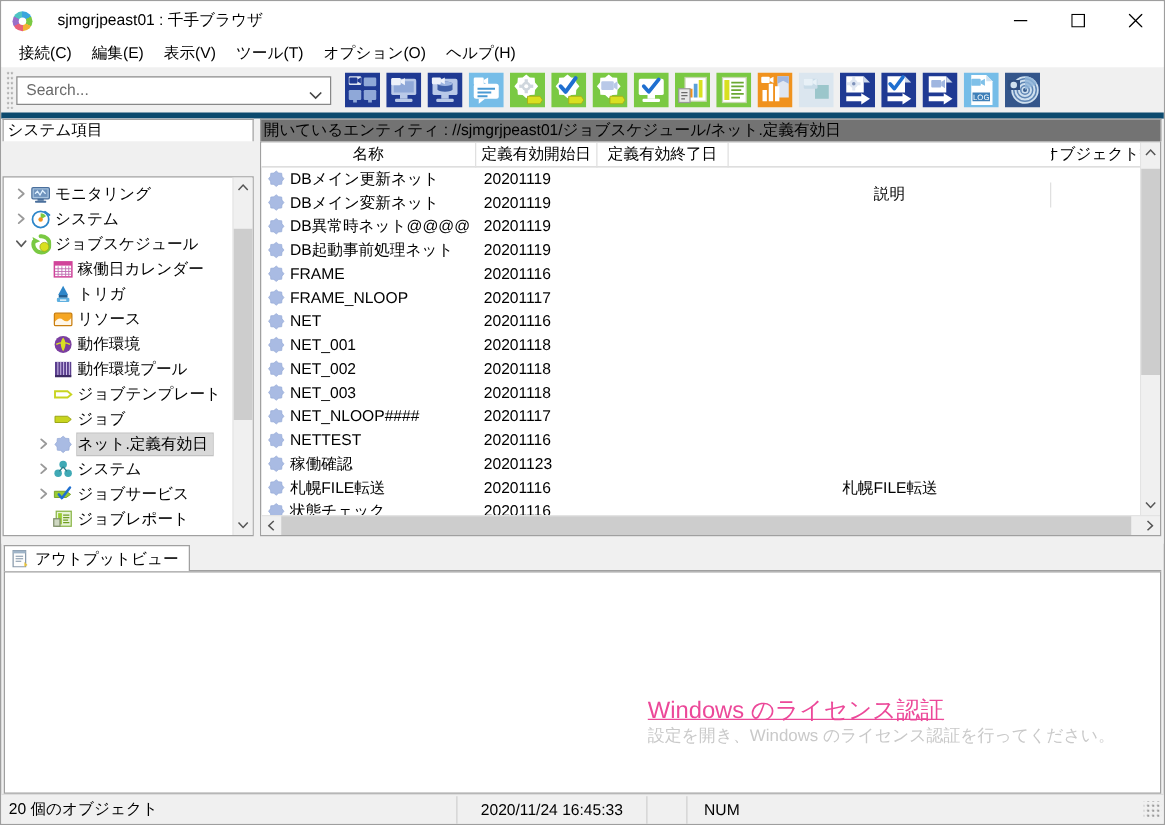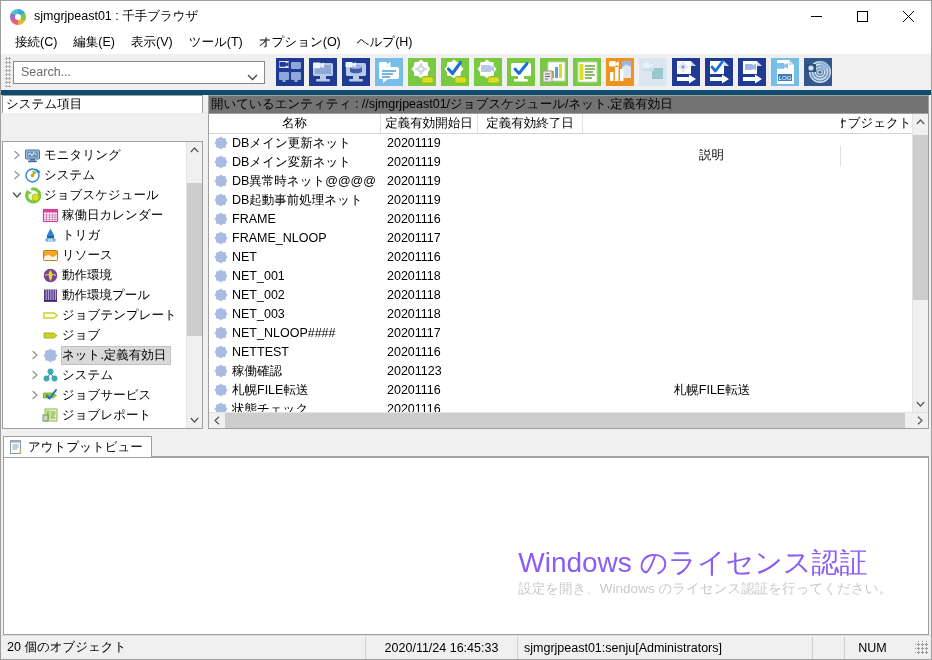--- a/index.html
+++ b/index.html
@@ -20,20 +20,21 @@
   }
 
   
   .titlebar {
     height: 31px;
     background: #ffffff;
     display: flex;
     align-items: center;
     flex: 0 0 auto;
     position: relative;
+    gap: 12px;
   }
   .title-icon {
     width: 16px; height: 16px;
     margin-left: 9px; margin-right: 8px;
     position: relative;
     flex: 0 0 auto;
   }
   .title-icon .ring {
     position: absolute; left: 0; top: 0;
     width: 16px; height: 16px; border-radius: 50%;
@@ -330,22 +331,23 @@
 
   
   .watermark {
     position: absolute;
     right: 36px; bottom: 36px;
     text-align: left;
     pointer-events: none;
     user-select: none;
   }
   .watermark .w1 {
-    font-size: 28px; color: #8b5cf6; line-height: 1.25;
+    font-size: 19px; color: #ec4899; line-height: 1.25;
     white-space: nowrap;
+    text-decoration: underline;
   }
   .watermark .w2 {
     font-size: 13.5px; color: #c9c9c9; line-height: 1.3;
     white-space: nowrap;
   }
 
   
   .statusbar {
     height: 24px;
     flex: 0 0 auto;
@@ -1168,19 +1170,18 @@
       <div class="watermark">
         <div class="w1">Windows のライセンス認証</div>
         <div class="w2">設定を開き、Windows のライセンス認証を行ってください。</div>
       </div>
     </div>
   </div>
 
   <div class="statusbar">
     <div class="sb-cell" style="width:365px;">20 個のオブジェクト</div>
     <div class="sb-cell" style="width:152px;justify-content:center;">2020/11/24 16:45:33</div>
-    <div class="sb-cell" style="width:295px;">sjmgrjpeast01:senju[Administrators]</div>
     <div class="sb-cell" style="width:32px;"></div>
     <div class="sb-cell" style="width:55px;justify-content:center;border-right:none;">NUM</div>
     <div class="sb-grip"></div>
   </div>
 
 </div>
 
 </body></html>

